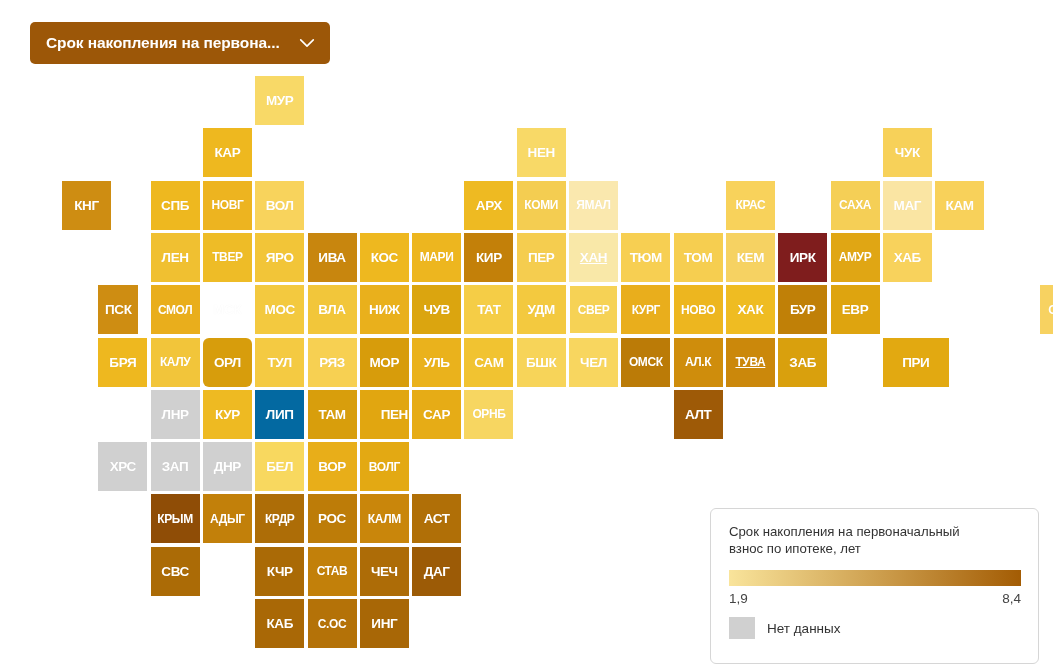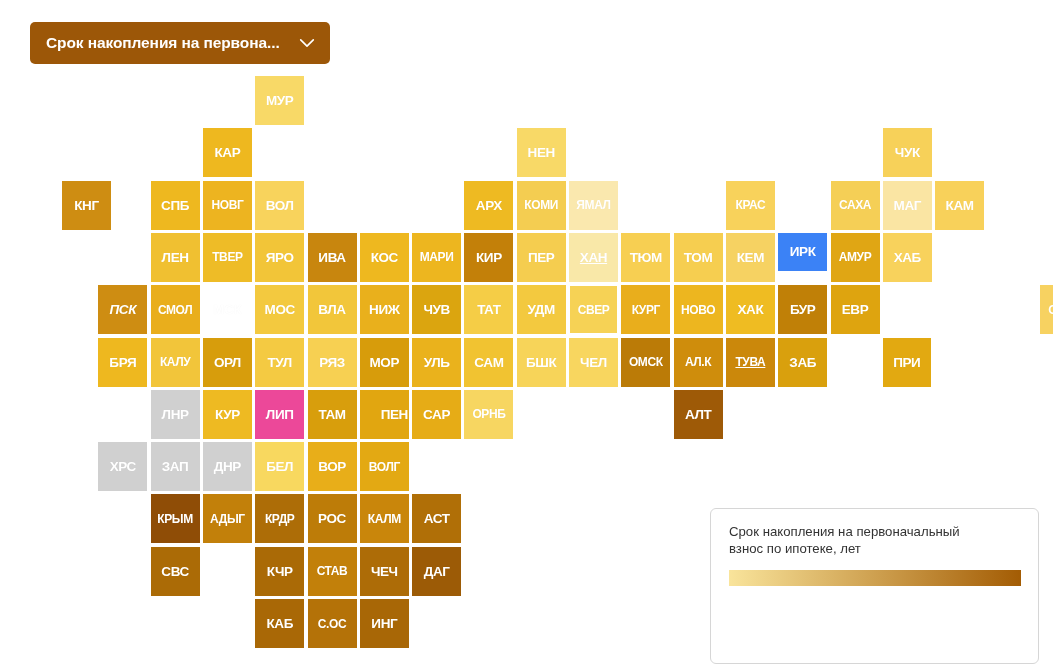--- a/index.html
+++ b/index.html
@@ -191,30 +191,30 @@
       </div>
       <div class="tile" style="left: 605.3px; top: 232.9px; width: 49px; height: 49px; background: rgb(247, 207, 82);">
         <span>ТЮМ</span>
       </div>
       <div class="tile" style="left: 657.6px; top: 232.9px; width: 49px; height: 49px; background: rgb(246, 206, 80);">
         <span>ТОМ</span>
       </div>
       <div class="tile" style="left: 709.9px; top: 232.9px; width: 49px; height: 49px; background: rgb(246, 210, 98);">
         <span>КЕМ</span>
       </div>
-      <div class="tile" style="left: 762.2px; top: 232.9px; width: 49px; height: 38px; background: #3b82f6; justify-content: center;">
+      <div class="tile" style="left: 762.2px; top: 232.9px; width: 49px; height: 49px; background: #7f1d1d; justify-content: center;">
         <span>ИРК</span>
       </div>
       <div class="tile" style="left: 814.5px; top: 232.9px; width: 49px; height: 49px; background: rgb(224, 166, 20);">
         <span style="font-size: 12px;">АМУР</span>
       </div>
       <div class="tile" style="left: 866.8px; top: 232.9px; width: 49px; height: 49px; background: rgb(248, 210, 92);">
         <span>ХАБ</span>
       </div>
-      <div class="tile" style="left: 82.3px; top: 285.2px; width: 49px; height: 49px; background: rgb(206, 141, 18); font-style: italic;">
+      <div class="tile" style="left: 82.3px; top: 285.2px; width: 40px; height: 49px; background: rgb(206, 141, 18);">
         <span>ПСК</span>
       </div>
       <div class="tile" style="left: 134.6px; top: 285.2px; width: 49px; height: 49px; background: rgb(233, 174, 28);">
         <span style="font-size: 12px;">СМОЛ</span>
       </div>
       <div class="tile" style="left: 186.9px; top: 285.2px; width: 49px; height: 49px;">
         <span>МСК</span>
       </div>
       <div class="tile" style="left: 239.2px; top: 285.2px; width: 49px; height: 49px; background: rgb(243, 201, 63);">
         <span>МОС</span>
@@ -254,21 +254,21 @@
       </div>
       <div class="tile" style="left: 1023.7px; top: 285.2px; width: 49px; height: 49px; background: rgb(247, 210, 97);">
         <span style="font-size: 12px;">СХЛН</span>
       </div>
       <div class="tile" style="left: 82.3px; top: 337.5px; width: 49px; height: 49px; background: rgb(238, 184, 31);">
         <span>БРЯ</span>
       </div>
       <div class="tile" style="left: 134.6px; top: 337.5px; width: 49px; height: 49px; background: rgb(242, 197, 58);">
         <span style="font-size: 12px;">КАЛУ</span>
       </div>
-      <div class="tile" style="left: 186.9px; top: 337.5px; width: 49px; height: 49px; background: rgb(215, 157, 12);">
+      <div class="tile" style="left: 186.9px; top: 337.5px; width: 49px; height: 49px; background: rgb(215, 157, 12); border-radius: 6px;">
         <span>ОРЛ</span>
       </div>
       <div class="tile" style="left: 239.2px; top: 337.5px; width: 49px; height: 49px; background: rgb(244, 202, 66);">
         <span>ТУЛ</span>
       </div>
       <div class="tile" style="left: 291.5px; top: 337.5px; width: 49px; height: 49px; background: rgb(247, 208, 82);">
         <span>РЯЗ</span>
       </div>
       <div class="tile" style="left: 343.8px; top: 337.5px; width: 49px; height: 49px; background: rgb(215, 156, 11);">
         <span>МОР</span>
@@ -290,30 +290,30 @@
       </div>
       <div class="tile" style="left: 657.6px; top: 337.5px; width: 49px; height: 49px; background: rgb(207, 141, 12);">
         <span style="font-size: 12px;">АЛ.К</span>
       </div>
       <div class="tile" style="left: 709.9px; top: 337.5px; width: 49px; height: 49px; background: rgb(203, 136, 11);">
         <span style="font-size: 12px; text-decoration: underline;">ТУВА</span>
       </div>
       <div class="tile" style="left: 762.2px; top: 337.5px; width: 49px; height: 49px; background: rgb(217, 160, 13);">
         <span>ЗАБ</span>
       </div>
-      <div class="tile" style="left: 866.8px; top: 337.5px; width: 48px; height: 49px; background: rgb(226, 169, 17);">
+      <div class="tile" style="left: 866.8px; top: 337.5px; width: 66px; height: 49px; background: rgb(226, 169, 17);">
         <span>ПРИ</span>
       </div>
       <div class="tile nodata" style="left: 134.6px; top: 389.8px; width: 49px; height: 49px; background: rgb(208, 208, 208);">
         <span>ЛНР</span>
       </div>
       <div class="tile" style="left: 186.9px; top: 389.8px; width: 49px; height: 49px; background: rgb(238, 186, 34);">
         <span>КУР</span>
       </div>
-      <div class="tile" style="left: 239.2px; top: 389.8px; width: 49px; height: 49px; background: #ec4899; text-align: right;">
+      <div class="tile" style="left: 239.2px; top: 389.8px; width: 49px; height: 49px; background: #0369a1; text-align: right;">
         <span>ЛИП</span>
       </div>
       <div class="tile" style="left: 291.5px; top: 389.8px; width: 49px; height: 49px; background: rgb(216, 158, 12);">
         <span>ТАМ</span>
       </div>
       <div class="tile" style="left: 343.8px; top: 389.8px; width: 49px; height: 49px; background: rgb(225, 166, 16); padding-left: 20px;">
         <span>ПЕН</span>
       </div>
       <div class="tile" style="left: 396.1px; top: 389.8px; width: 49px; height: 49px; background: rgb(230, 172, 22);">
         <span>САР</span>
@@ -382,15 +382,23 @@
         <span style="font-size: 12px;">С.ОС</span>
       </div>
       <div class="tile" style="left: 343.8px; top: 599px; width: 49px; height: 49px; background: rgb(168, 103, 6);">
         <span>ИНГ</span>
       </div>
     </div>
 
   <div id="legend">
     <div id="legend-title">Срок накопления на первоначальный взнос по ипотеке, лет</div>
     <div id="legend-bar" style="background: linear-gradient(to right, rgb(249, 228, 155), rgb(163, 92, 4));"></div>
+    <div id="legend-scale">
+      <span>1,9</span>
+      <span>8,4</span>
+    </div>
+    <div id="legend-nodata">
+      <span id="legend-nodata-swatch" style="background: rgb(208, 208, 208);"></span>
+      <span id="legend-nodata-label">Нет данных</span>
+    </div>
   </div>
 
 </div>
 
 </body></html>

